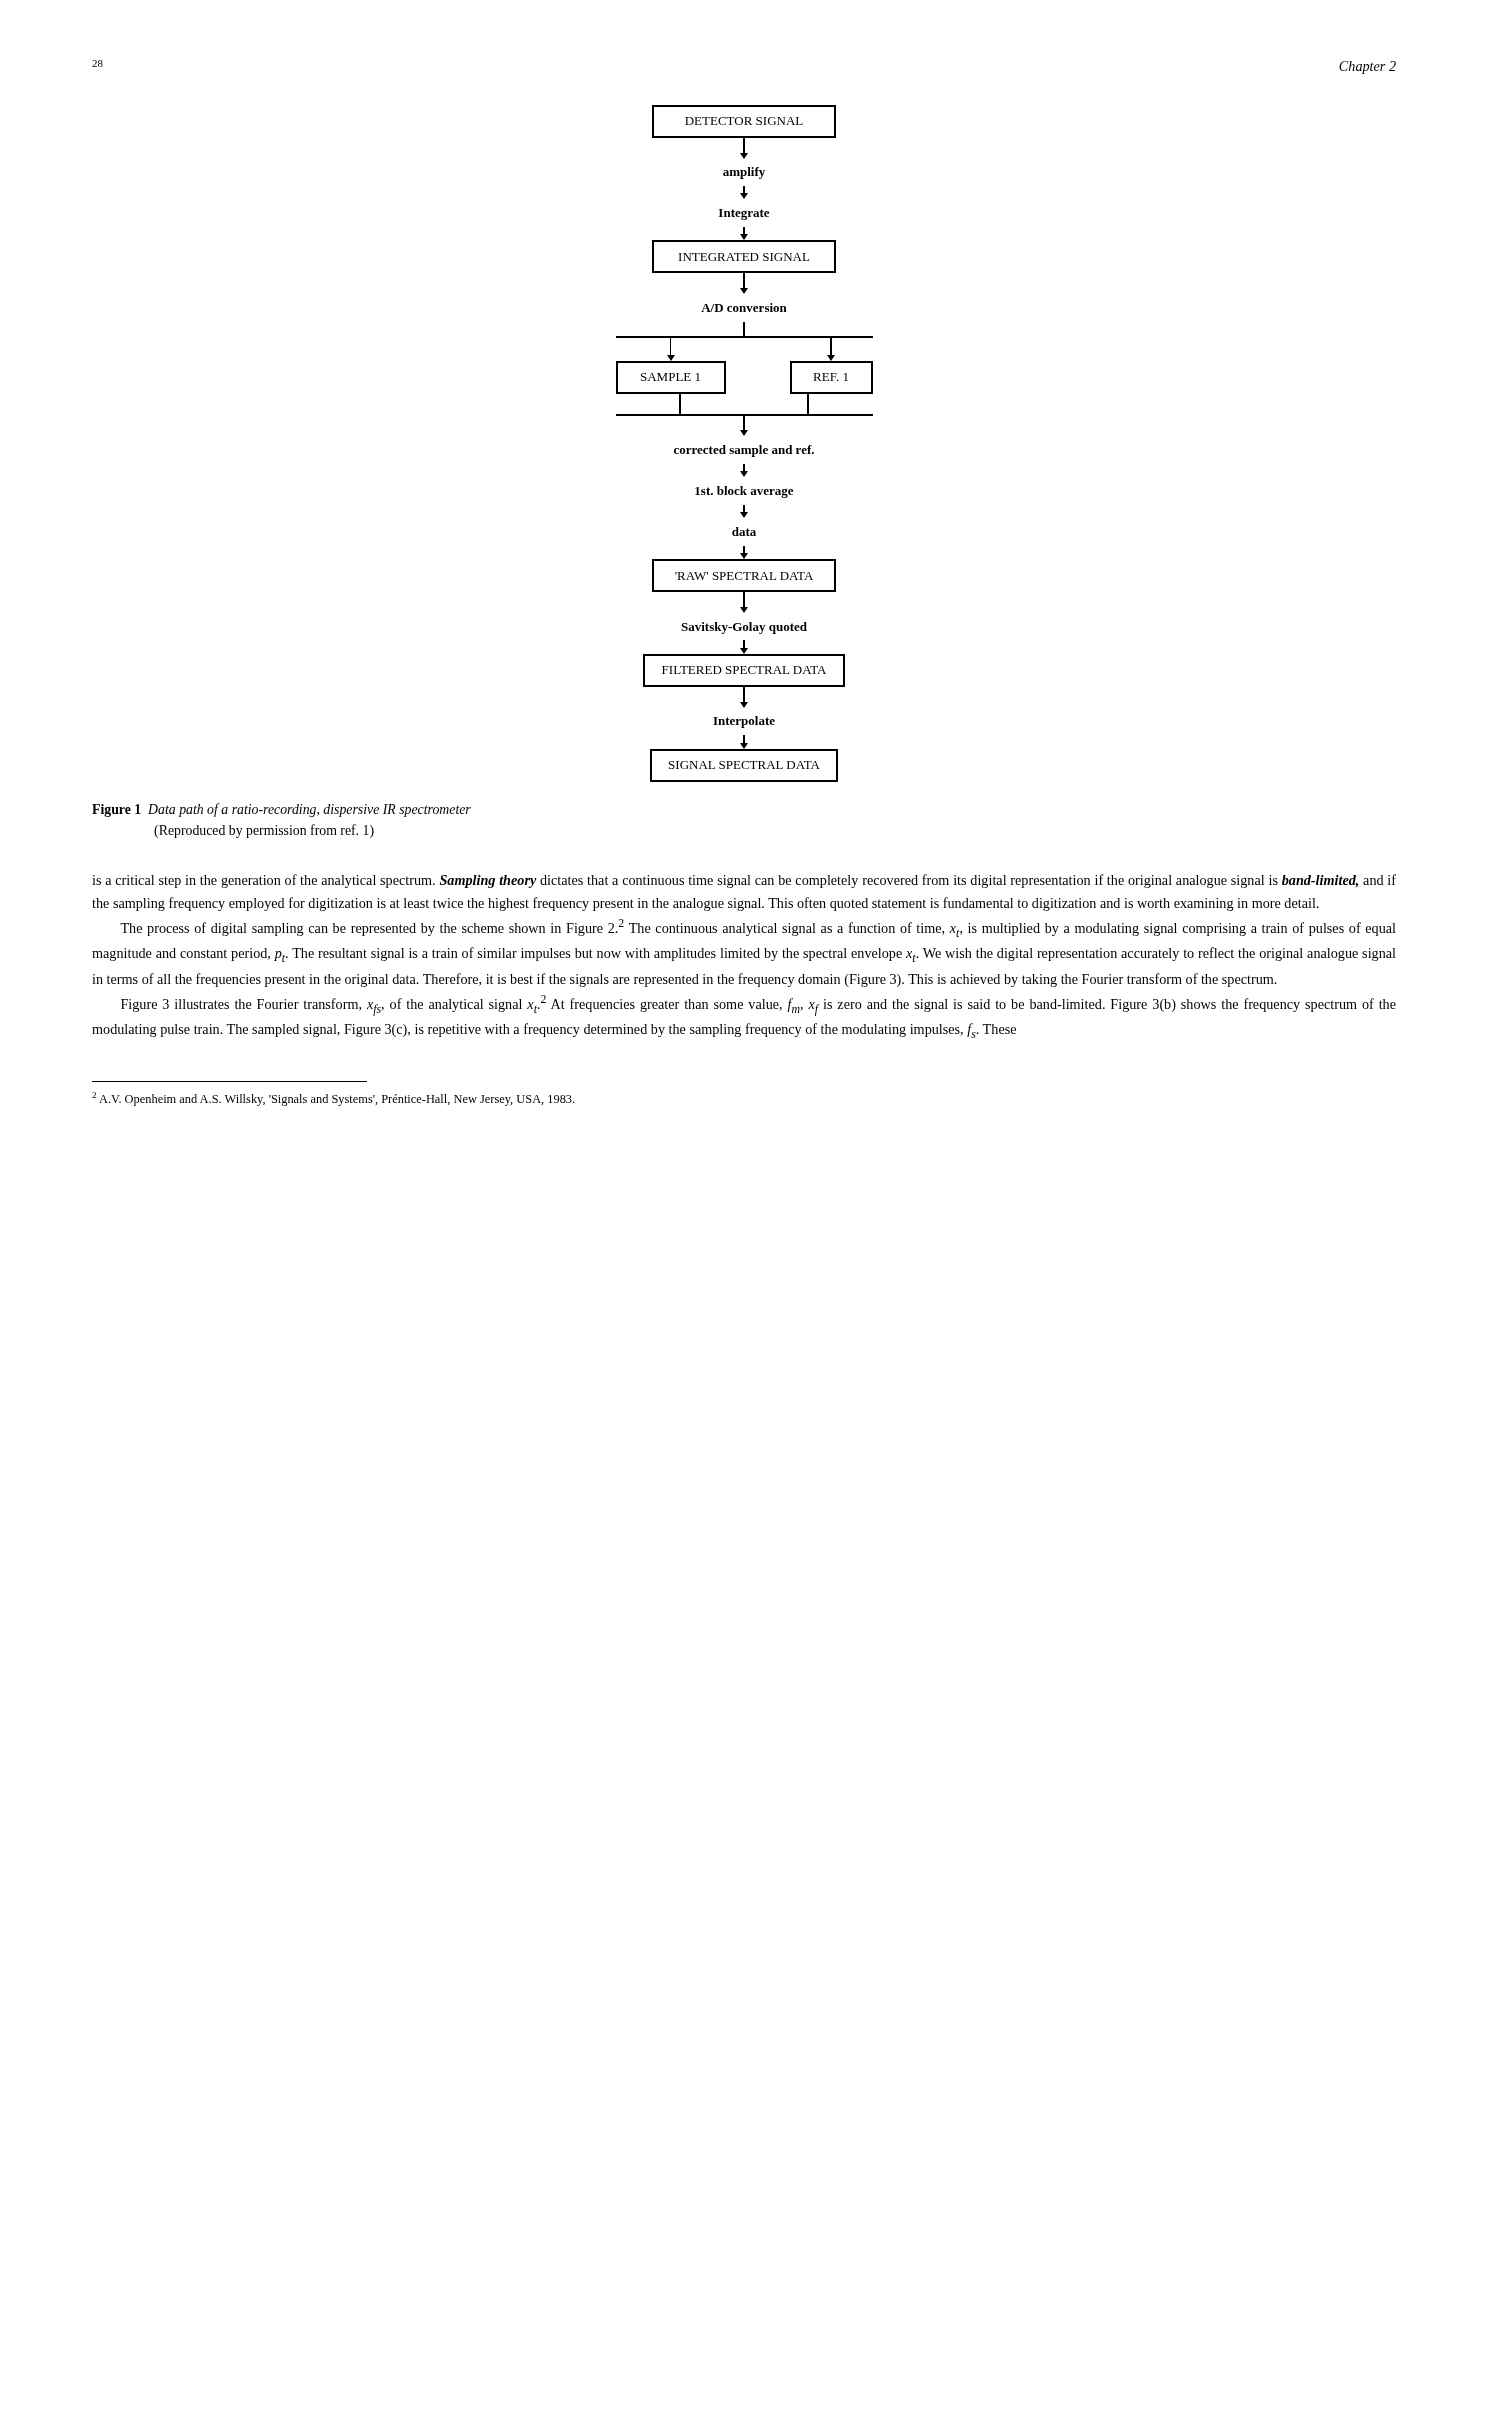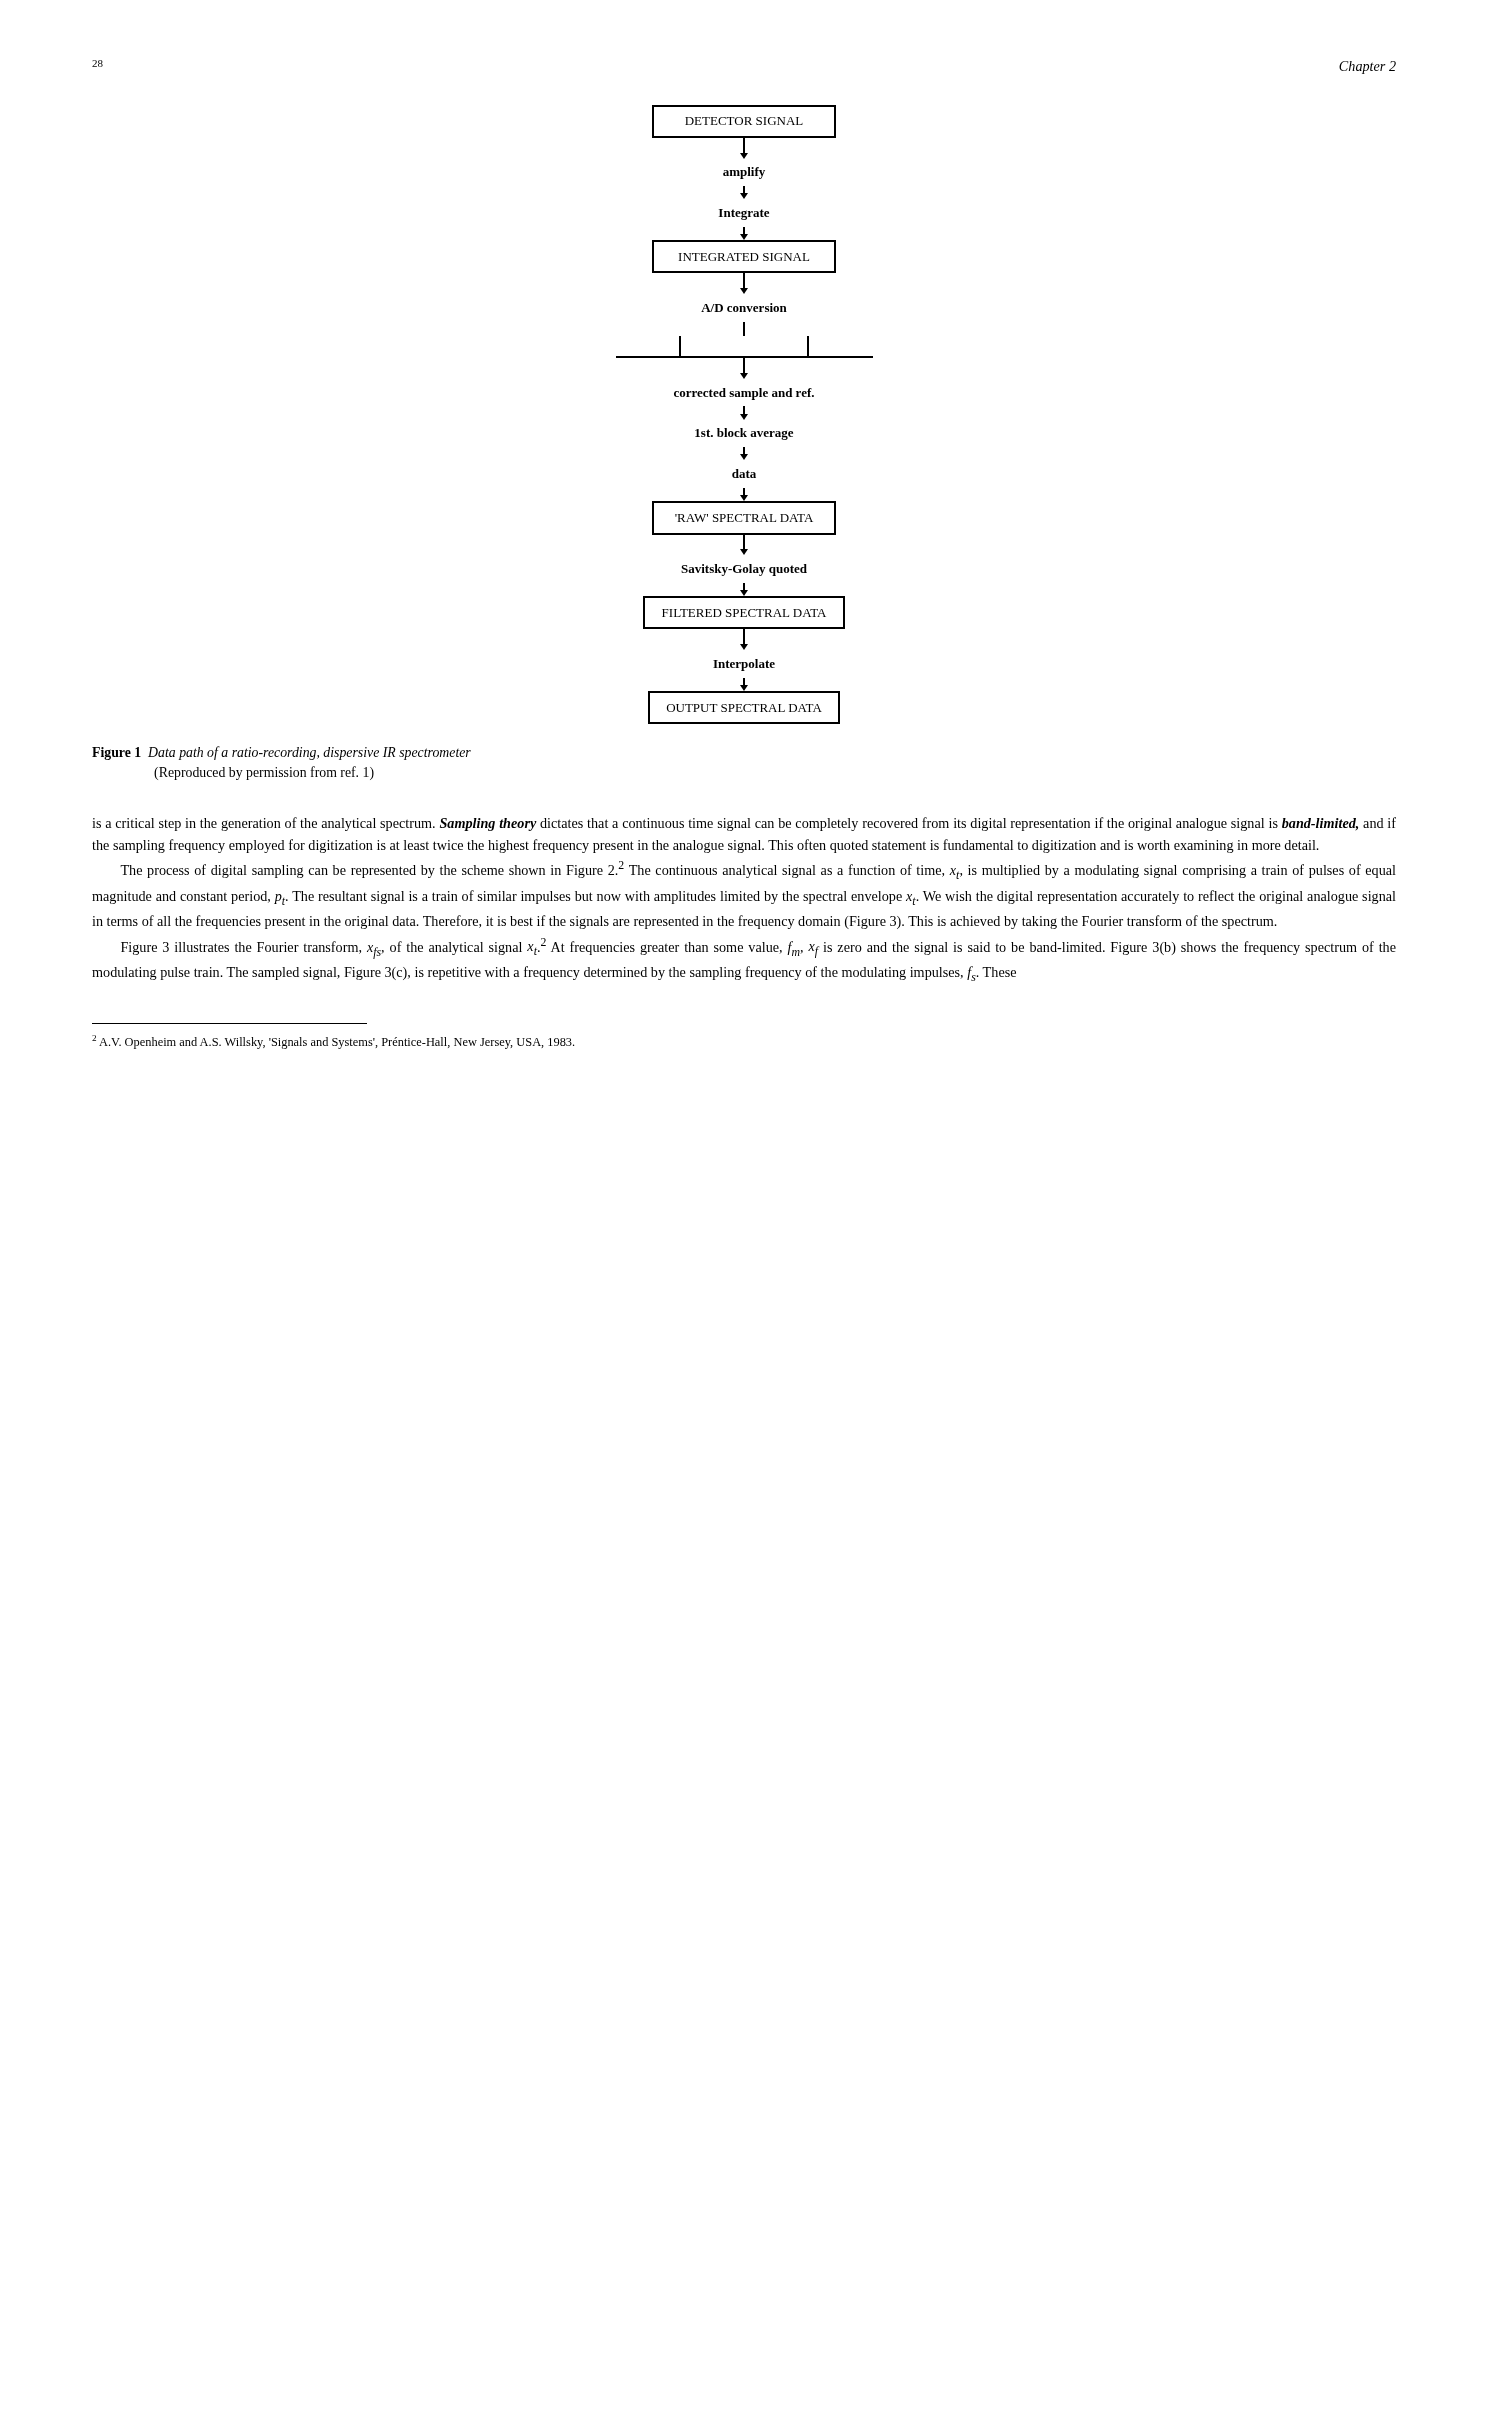--- a/index.html
+++ b/index.html
@@ -160,20 +160,43 @@
   <div style="display:flex;flex-direction:column;align-items:center;">
     <div class="fc-line" style="height:14.7px;"></div>
     <div class="fc-arrowhead"></div>
   </div>
 
   <div class="flow-text"><strong>A/D conversion</strong></div>
 
   <div style="display:flex;flex-direction:column;align-items:center;width:385px;">
     <div class="fc-line" style="height:14.7px;"></div>
 
+    <div style="display:flex;align-items:flex-start;width:257px;position:relative;">
+
+      <div style="display:flex;flex-direction:column;align-items:center;flex:1;">
+        <div style="height:1.8px;width:100%;background:#000;"></div>
+        <div style="display:flex;width:100%;justify-content:flex-start;">
+          <div style="display:flex;flex-direction:column;align-items:center;margin-left:0px;">
+            <div class="fc-line" style="height:16.5px;"></div>
+            <div class="fc-arrowhead"></div>
+            <div class="flow-box" style="min-width:110px;">SAMPLE 1</div>
+          </div>
+        </div>
+      </div>
+      <div style="display:flex;flex-direction:column;align-items:center;flex:1;">
+        <div style="height:1.8px;width:100%;background:#000;"></div>
+        <div style="display:flex;width:100%;justify-content:flex-end;">
+          <div style="display:flex;flex-direction:column;align-items:center;margin-right:0px;">
+            <div class="fc-line" style="height:16.5px;"></div>
+            <div class="fc-arrowhead"></div>
+            <div class="flow-box" style="min-width:83px;">REF. 1</div>
+          </div>
+        </div>
+      </div>
+    </div>
 
     <div style="display:flex;align-items:flex-end;width:257px;margin-top:0px;">
       <div style="display:flex;flex-direction:column;align-items:center;flex:1;">
         <div class="fc-line" style="height:20px;"></div>
         <div style="height:1.8px;width:100%;background:#000;"></div>
       </div>
       <div style="display:flex;flex-direction:column;align-items:center;flex:1;">
         <div class="fc-line" style="height:20px;"></div>
         <div style="height:1.8px;width:100%;background:#000;"></div>
       </div>
@@ -224,21 +247,21 @@
     <div class="fc-arrowhead"></div>
   </div>
 
   <div class="flow-text"><strong>Interpolate</strong></div>
 
   <div style="display:flex;flex-direction:column;align-items:center;">
     <div class="fc-line" style="height:7.3px;"></div>
     <div class="fc-arrowhead"></div>
   </div>
 
-  <div class="flow-box">OUTPUT SPECTRAL DATA</div>
+  <div class="flow-box">SIGNAL SPECTRAL DATA</div>
 
 </div>
 
 <div class="figure-caption">
   <span class="bold">Figure 1</span>&nbsp;&nbsp;<span class="italic">Data path of a ratio-recording, dispersive IR spectrometer</span><br>
   <span style="padding-left:4.5em;">(Reproduced by permission from ref. 1)</span>
 </div>
 
 <div class="main-text">
 

